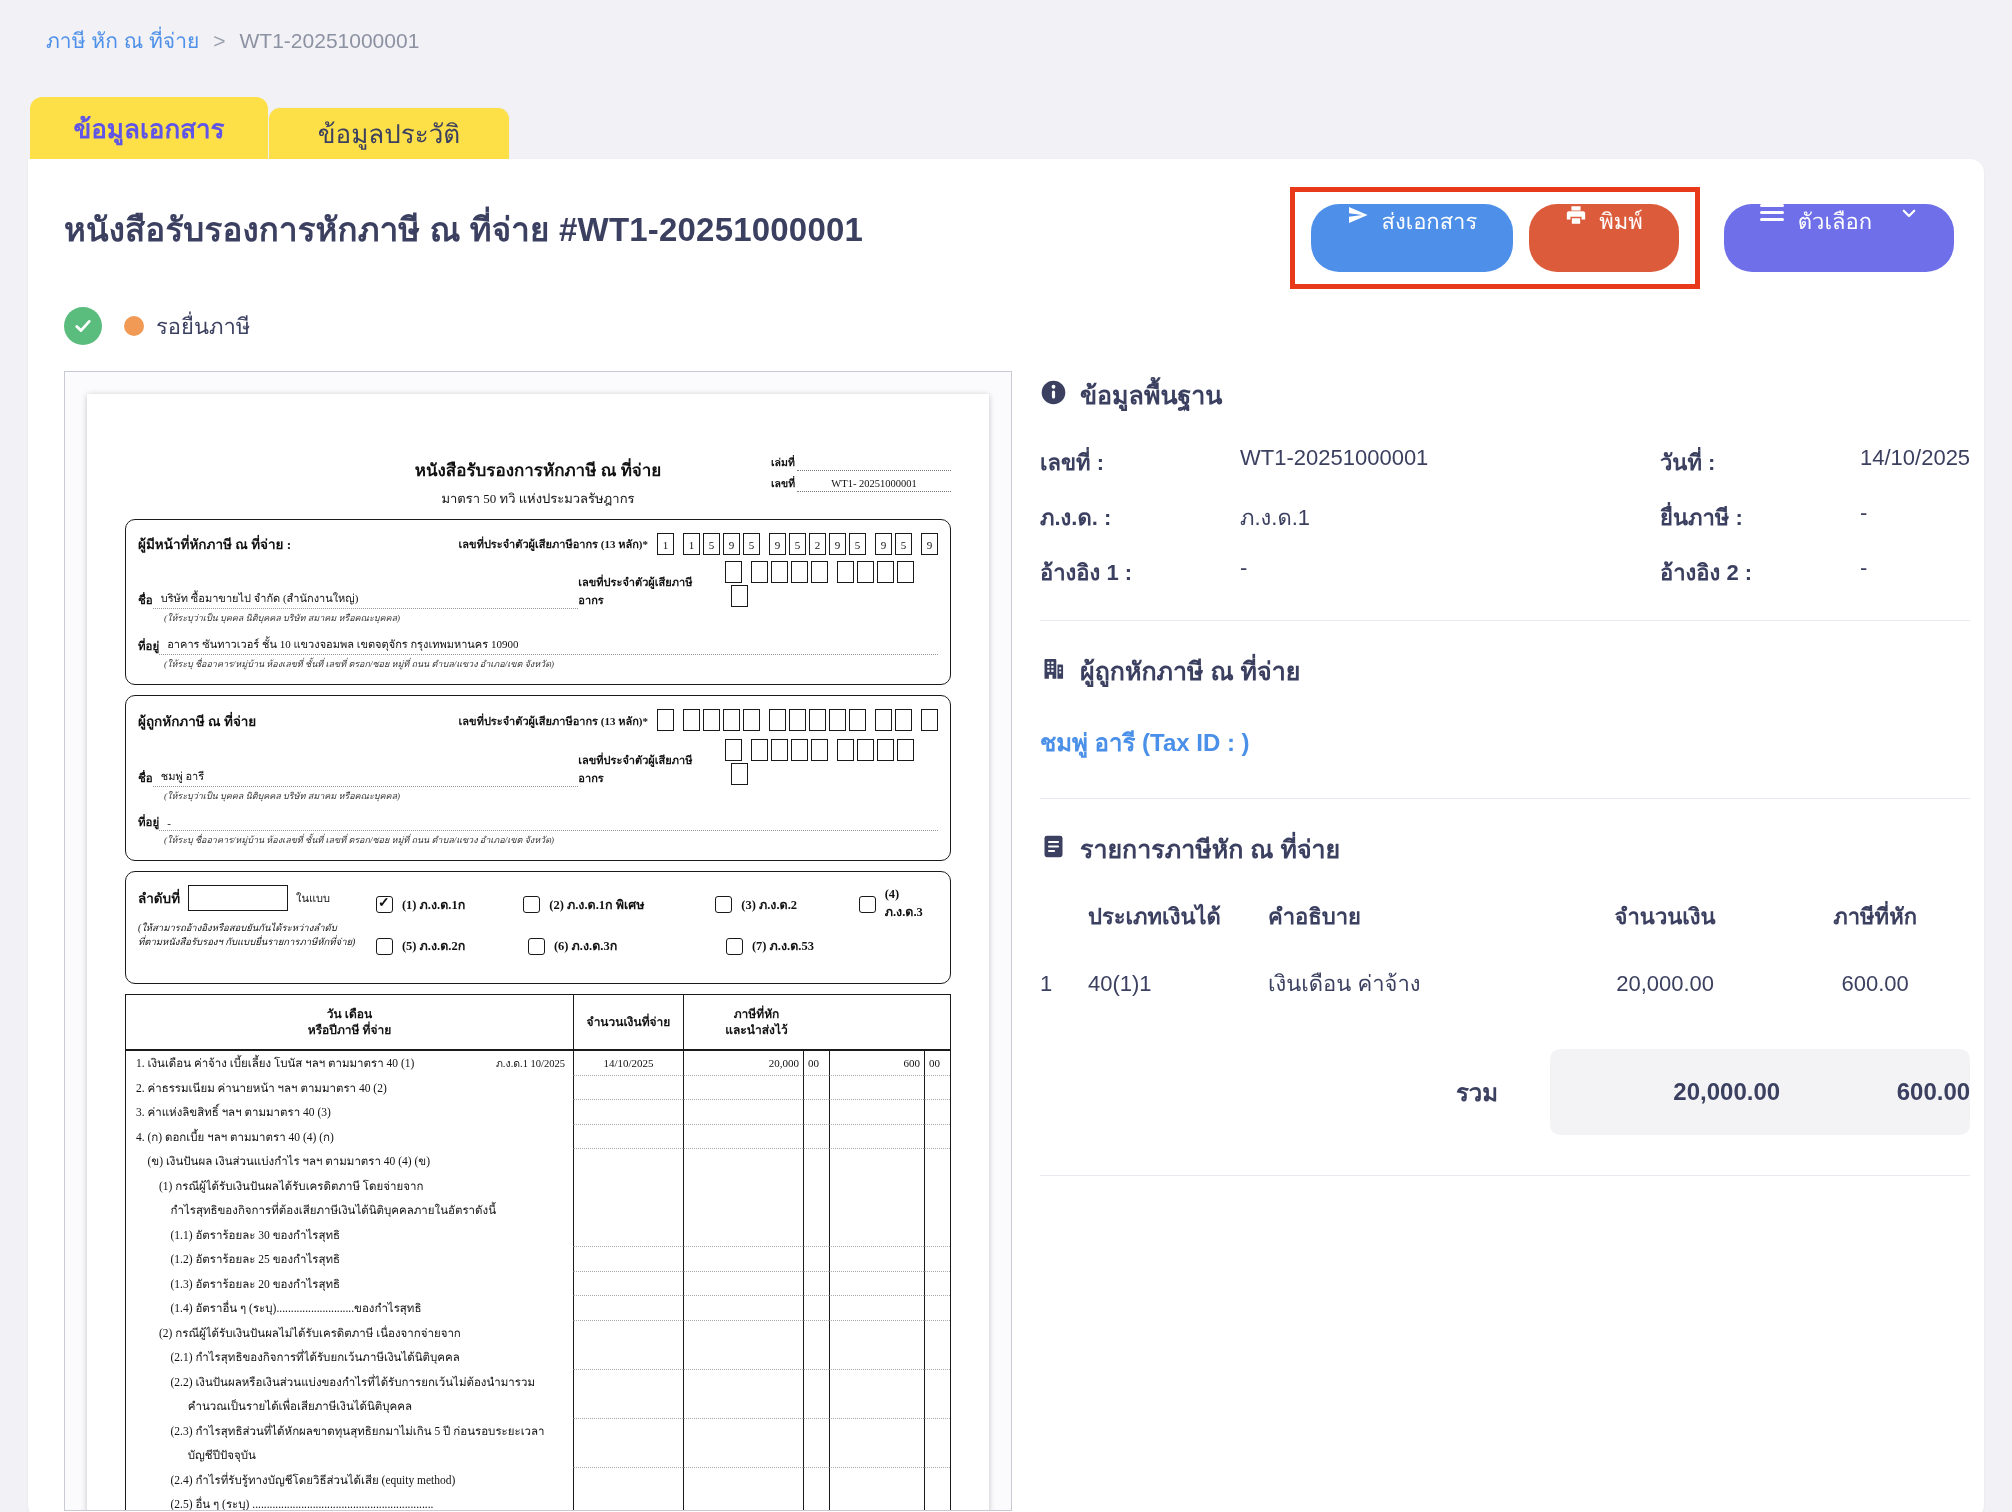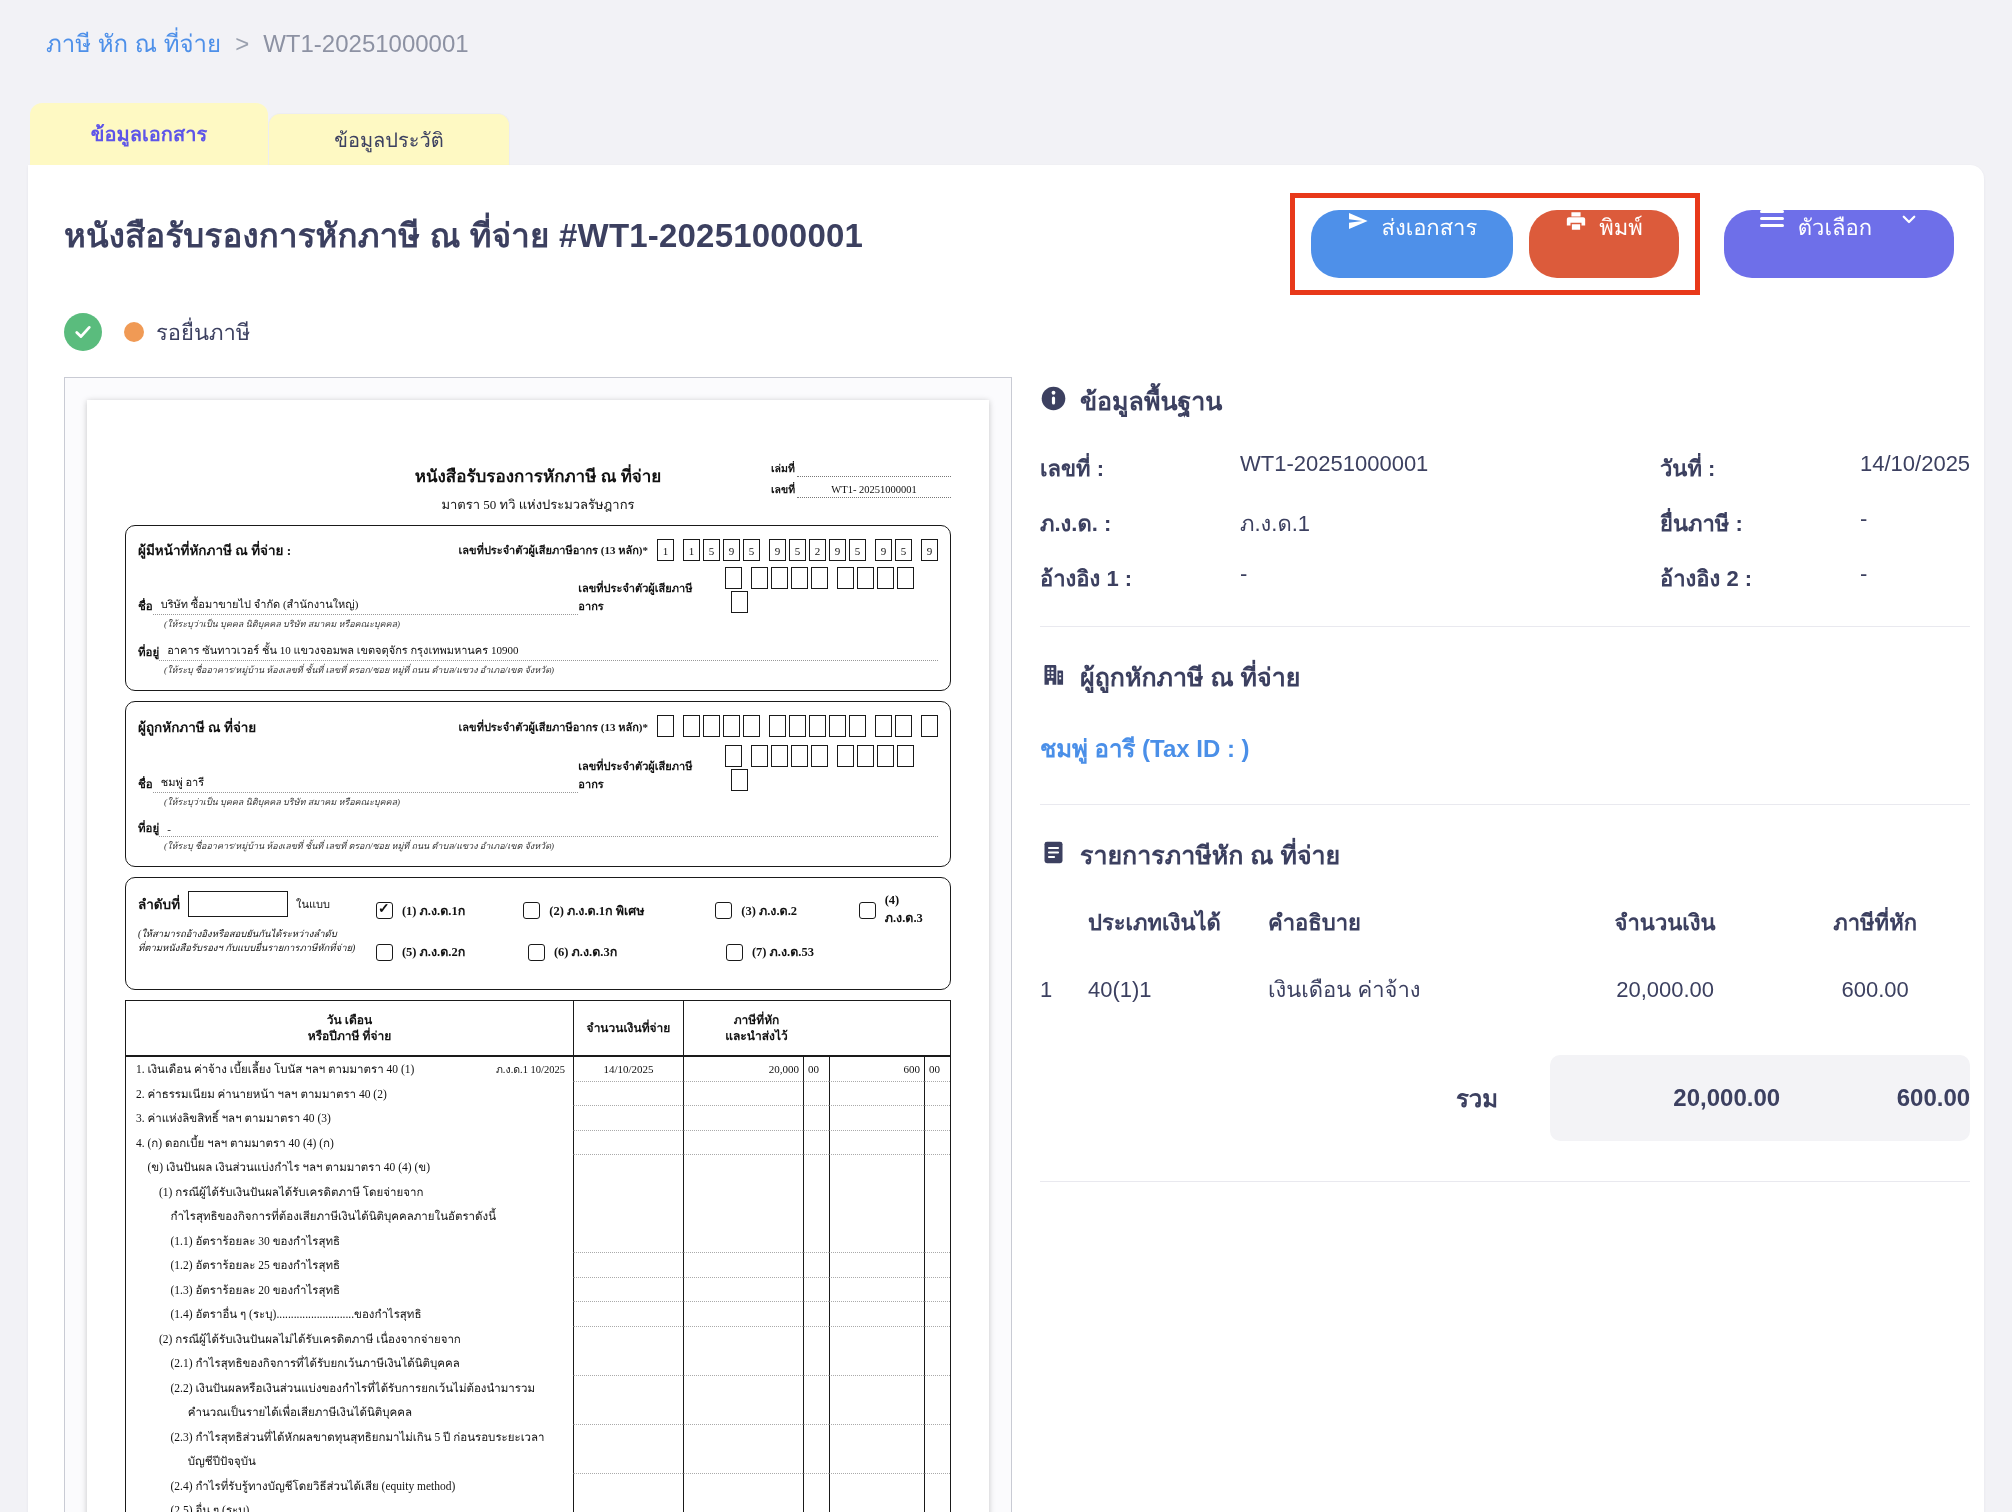--- a/index.html
+++ b/index.html
@@ -1,27 +1,27 @@
 <!DOCTYPE html>
 <html><head>
 <meta charset="utf-8">
 <style>
   * { margin:0; padding:0; box-sizing:border-box; }
   html,body { width:2012px; height:1512px; overflow:hidden; }
   body { background:#f2f2f6; font-family:"Liberation Sans","DejaVu Sans",sans-serif; color:#3c4060; }
 
   
-  .breadcrumb { padding:24px 0 0 46px; font-size:24px; display:flex; gap:14px; align-items:center; }
+  .breadcrumb { padding:24px 0 0 46px; font-size:21px; display:flex; gap:14px; align-items:center; }
   .bc-link { color:#4e90e9; cursor:pointer; }
   .bc-sep { color:#9aa0ae; }
   .bc-cur { color:#8d92a3; }
 
   
   .tabs { display:flex; align-items:flex-end; margin:40px 0 0 30px; height:62px; }
-  .tab { display:flex; align-items:center; justify-content:center; background:#fef9c3; border-radius:12px 12px 0 0; font-size:20px; cursor:pointer; }
+  .tab { display:flex; align-items:center; justify-content:center; background:#fde047; border-radius:12px 12px 0 0; font-size:26px; cursor:pointer; }
   .tab.active { width:238px; height:62px; color:#5e55e8; font-weight:bold; position:relative; z-index:2; }
   .tab.inactive { width:242px; height:52px; color:#3c4060; border:1px solid #ededf2; border-bottom:none; }
 
   
   .card { position:relative; margin:0 28px; background:#fff; border-radius:0 14px 14px 14px; height:1360px; padding:20px 0 0 36px; box-shadow:0 1px 3px rgba(40,40,80,.06); }
   .card-head { display:flex; justify-content:space-between; align-items:flex-start; padding-right:30px; }
   .page-title { font-size:33px; font-weight:bold; margin-top:24px; letter-spacing:.2px; }
   .actions { display:flex; align-items:center; margin-top:8px; }
   .annotated { display:flex; gap:16px; border:5px solid #e8391a; padding:12px 16px; align-items:center; }
   .btn { height:68px; border-radius:28px; color:#fff; font-size:22px; display:inline-flex; align-items:flex-start; gap:12px; padding:0 36px; border:none; cursor:pointer; font-family:inherit; }

